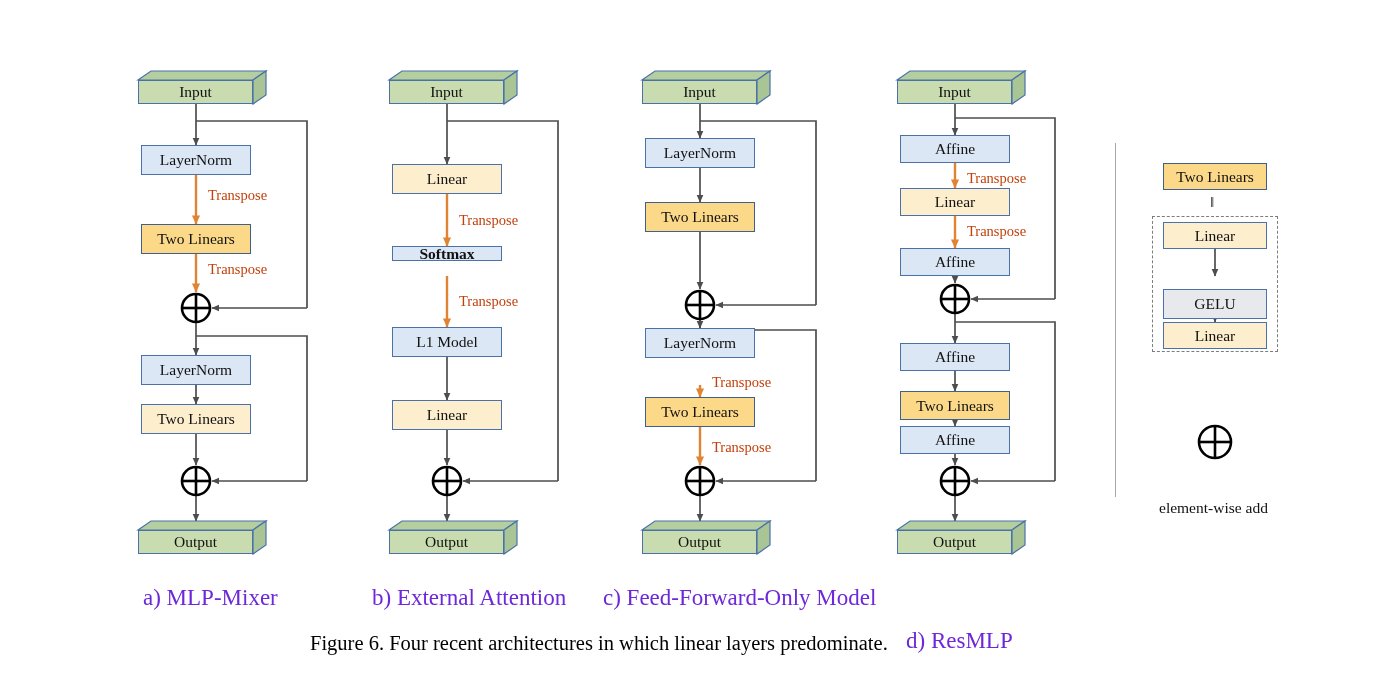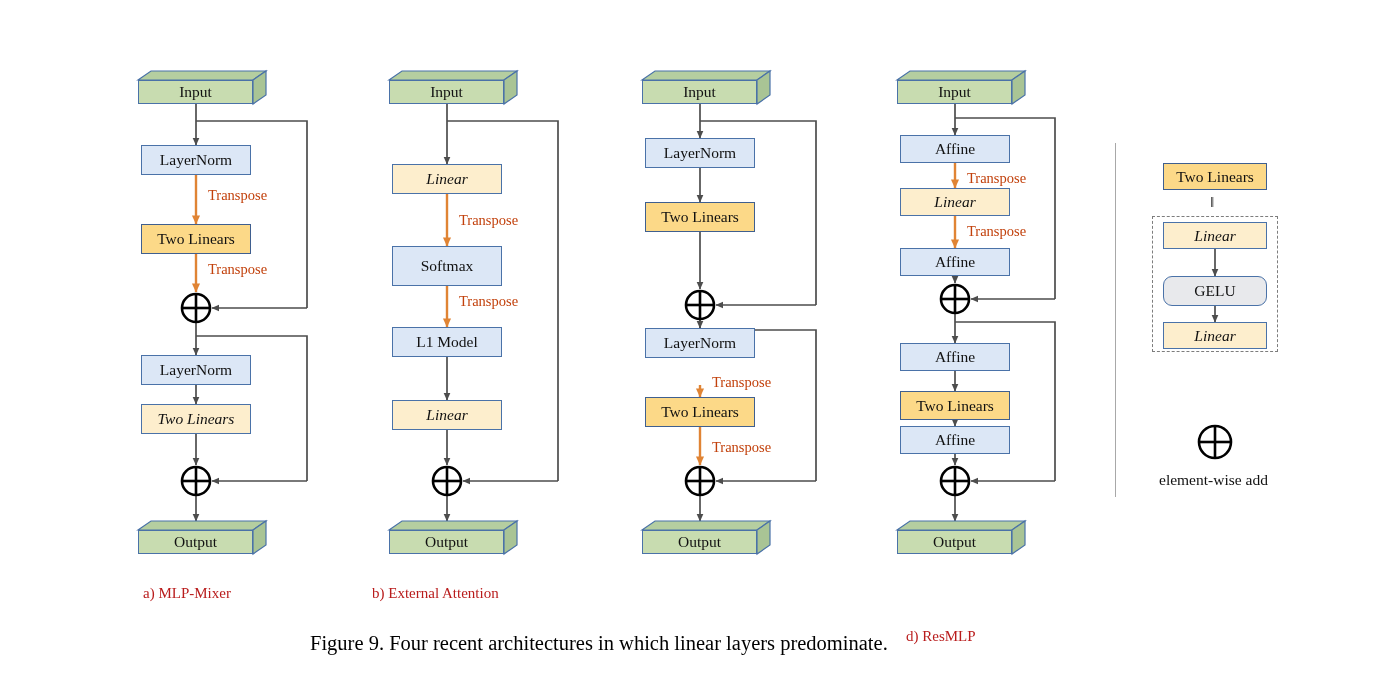--- a/index.html
+++ b/index.html
@@ -13,49 +13,49 @@
   
   .node{
     position:absolute;box-sizing:border-box;
     border:1.2px solid #4a72a8;
     display:flex;align-items:center;justify-content:center;
     font-size:15.5px;line-height:1;white-space:nowrap;
     color:#111;
   }
   .node.blue{background:#dce7f6;}
   .node.gold{background:#fcd988;border-color:#3f5f8f;}
-  .node.cream{background:#fdeecd;border-color:#4a72a8;font-style:italic;}
+  .node.cream{background:#fdeecd;border-color:#4a72a8;}
   .node.grey{background:#e8e9ec;border-color:#4a72a8;}
 
   
   .cuboid{position:absolute;}
   .cuboid .face{
     position:absolute;left:0;top:9px;right:13px;bottom:0;
     background:#c8dcb0;border:1.2px solid #4a72a8;
     display:flex;align-items:center;justify-content:center;
     font-size:15.5px;line-height:1;color:#111;box-sizing:border-box;
   }
   .cuboid svg{position:absolute;left:0;top:0;overflow:visible;}
 
   
   .tlabel{
     position:absolute;font-size:14.5px;line-height:1;
     white-space:nowrap;color:#c2410c;
   }
   .caption{
-    position:absolute;font-size:15px;white-space:nowrap;color:#b91c1c;
+    position:absolute;font-size:23px;white-space:nowrap;color:#6d28d9;
   }
   .figcap{
     position:absolute;font-size:20.5px;white-space:nowrap;color:#000;
   }
   .legend-eq{
     position:absolute;font-size:15px;color:#222;white-space:nowrap;
   }
   .legend-txt{
-    position:absolute;font-size:15.5px;color:#111;white-space:nowrap;
+    position:absolute;font-size:15.5px;color:#111;white-space:nowrap;margin-top:28px;
   }
   .dashbox{
     position:absolute;box-sizing:border-box;
     border:1.4px dashed #7d7d7d;background:transparent;
   }
   .divider{position:absolute;background:#a8a8a8;width:1.4px;}
 
   
   #wires{position:absolute;left:0;top:0;width:1373px;height:679px;
          pointer-events:none;overflow:visible;}
@@ -205,21 +205,21 @@
     <svg width="128" height="33">
         <path d="M0,9 L13,0 L128,0 L115,9 Z" fill="#b5cea0" stroke="#4a72a8" stroke-width="1.2"></path>
       <path d="M115,9 L128,0 L128,24 L115,33 Z" fill="#a9c495" stroke="#4a72a8" stroke-width="1.2"></path>
       </svg>
     <div class="face">Input</div>
   </div>
 
   <div class="node cream" style="left:392px;top:164px;width:110px;height:30px;">Linear</div>
   <div class="tlabel" style="left:459px;top:213px;">Transpose</div>
 
-  <div class="node blue" style="left:392px;top:246px;width:110px;height:40px;">Softmax</div>
+  <div class="node blue" style="left:392px;top:246px;width:110px;height:15px;font-weight:bold;">Softmax</div>
   <div class="tlabel" style="left:459px;top:294px;">Transpose</div>
 
   <div class="node blue" style="left:392px;top:327px;width:110px;height:30px;">L1 Model</div>
   <div class="node cream" style="left:392px;top:400px;width:110px;height:30px;">Linear</div>
 
   <div class="cuboid" style="left:389px;top:521px;width:128px;height:33px;">
     <svg width="128" height="33">
         <path d="M0,9 L13,0 L128,0 L115,9 Z" fill="#b5cea0" stroke="#4a72a8" stroke-width="1.2"></path>
       <path d="M115,9 L128,0 L128,24 L115,33 Z" fill="#a9c495" stroke="#4a72a8" stroke-width="1.2"></path>
       </svg>
@@ -246,20 +246,21 @@
   <div class="tlabel" style="left:712px;top:440px;">Transpose</div>
 
   <div class="cuboid" style="left:642px;top:521px;width:128px;height:33px;">
     <svg width="128" height="33">
         <path d="M0,9 L13,0 L128,0 L115,9 Z" fill="#b5cea0" stroke="#4a72a8" stroke-width="1.2"></path>
       <path d="M115,9 L128,0 L128,24 L115,33 Z" fill="#a9c495" stroke="#4a72a8" stroke-width="1.2"></path>
       </svg>
     <div class="face">Output</div>
   </div>
 
+  <div class="caption" style="left:603px;top:585px;">c) Feed-Forward-Only Model</div>
 
   <div class="cuboid" style="left:897px;top:71px;width:128px;height:33px;">
     <svg width="128" height="33">
         <path d="M0,9 L13,0 L128,0 L115,9 Z" fill="#b5cea0" stroke="#4a72a8" stroke-width="1.2"></path>
       <path d="M115,9 L128,0 L128,24 L115,33 Z" fill="#a9c495" stroke="#4a72a8" stroke-width="1.2"></path>
       </svg>
     <div class="face">Input</div>
   </div>
 
   <div class="node blue" style="left:900px;top:135px;width:110px;height:28px;">Affine</div>
@@ -286,20 +287,20 @@
 
   <div class="divider" style="left:1115px;top:143px;height:354px;"></div>
 
   <div class="node gold" style="left:1163px;top:163px;width:104px;height:27px;">Two Linears</div>
 
   <div class="legend-eq" style="left:1210px;top:194px;">‖</div>
 
   <div class="dashbox" style="left:1152px;top:216px;width:126px;height:136px;"></div>
 
   <div class="node cream" style="left:1163px;top:222px;width:104px;height:27px;">Linear</div>
-  <div class="node grey" style="left:1163px;top:276px;width:104px;height:30px;border-radius:9px;">GELU</div>
+  <div class="node grey" style="left:1163px;top:289px;width:104px;height:30px;">GELU</div>
   <div class="node cream" style="left:1163px;top:322px;width:104px;height:27px;">Linear</div>
 
   <div class="legend-txt" style="left:1159px;top:471px;">element-wise add</div>
 
-  <div class="figcap" style="left:310px;top:632px;">Figure 9. Four recent architectures in which linear layers predominate.</div>
+  <div class="figcap" style="left:310px;top:632px;">Figure 6. Four recent architectures in which linear layers predominate.</div>
 
 </div>
 
 </body></html>

